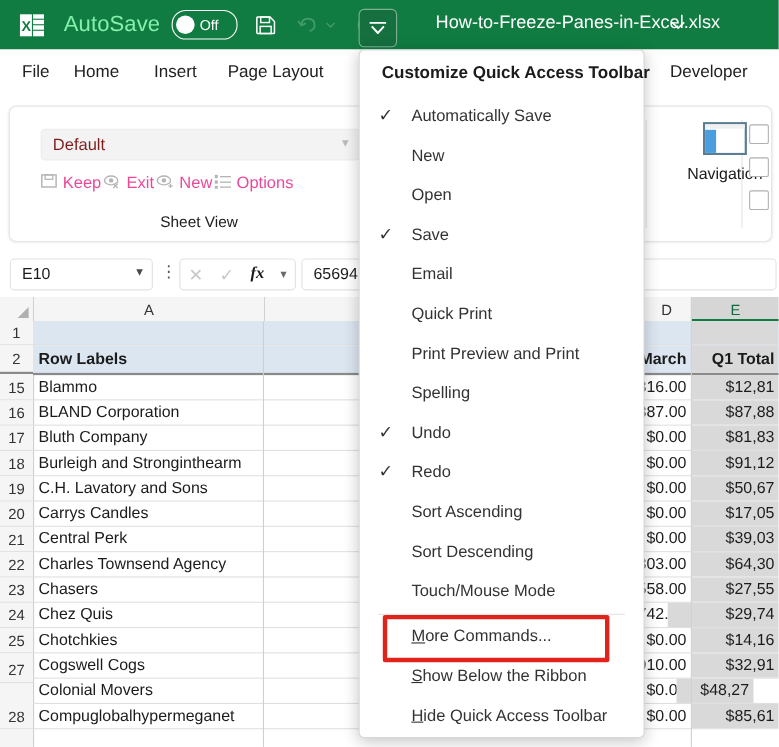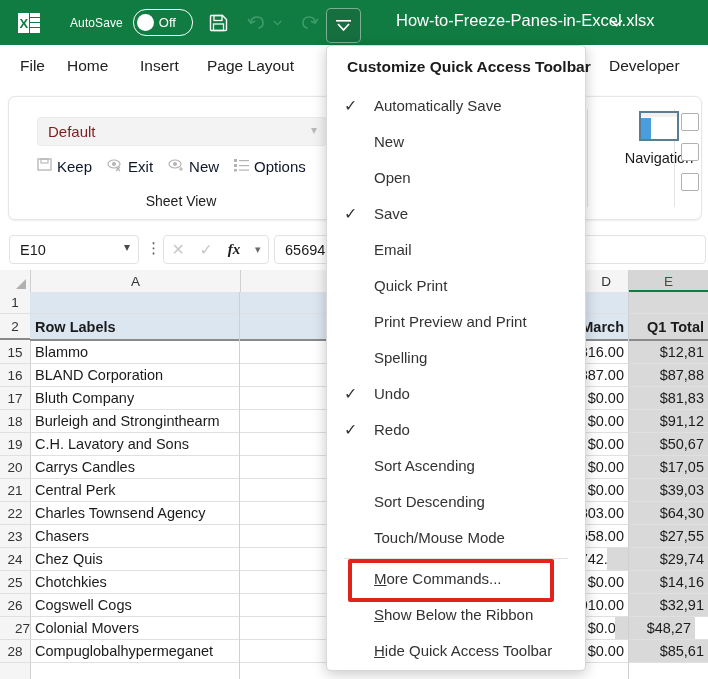--- a/index.html
+++ b/index.html
@@ -12,21 +12,21 @@
   
   .titlebar{
     position:absolute;left:0;top:0;width:708px;height:45px;
     background:#107C41;display:flex;align-items:center;
   }
   .excel-logo{
     width:22px;height:24px;margin-left:18px;position:relative;flex:0 0 auto;
   }
   .excel-logo svg{display:block;}
   .autosave-label{
-    color:#ffffff;font-size:12px;margin-left:30px;letter-spacing:.1px;
+    color:#86efac;font-size:20px;margin-left:18px;letter-spacing:.1px;
   }
   .toggle{
     margin-left:10px;width:58px;height:25px;border-radius:13px;
     border:1.6px solid #ffffff;display:flex;align-items:center;
     background:transparent;position:relative;
   }
   .toggle .knob{
     width:17px;height:17px;border-radius:50%;background:#ffffff;margin-left:3px;
   }
   .toggle .state{
@@ -78,22 +78,22 @@
     position:absolute;left:14px;top:10px;width:300px;height:104px;
   }
   .sv-combo{
     position:absolute;left:14px;top:10px;width:288px;height:27px;
     background:#f3f3f3;border:1px solid #ebebeb;border-radius:4px;
     display:flex;align-items:center;
   }
   .sv-combo .val{color:#7f1d1d;font-size:15px;margin-left:10px;}
   .sv-combo .cv{position:absolute;right:9px;top:5px;color:#b9b9b9;font-size:12px;}
   .sv-cmds{
-    position:absolute;left:14px;top:50px;display:flex;align-items:center;gap:15px;
-    color:#0f172a;font-size:15px;
+    position:absolute;left:14px;top:50px;display:flex;align-items:center;gap:2px;
+    color:#ec4899;font-size:15px;
   }
   .sv-cmd{display:flex;align-items:center;gap:5px;white-space:nowrap;}
   .sv-grouplabel{
     position:absolute;left:0;top:86px;width:316px;text-align:center;
     font-size:14px;color:#202020;
   }
   .grp-sep{
     position:absolute;top:12px;width:1px;height:98px;background:#e3e3e3;
   }
   .nav-group{position:absolute;left:600px;top:14px;width:100px;}
@@ -451,21 +451,21 @@
       </div>
     <div class="rowcell" style="top:256px;height:23px;">
         <span>24</span>
       </div>
     <div class="rowcell" style="top:279px;height:23px;">
         <span>25</span>
       </div>
     <div class="rowcell" style="top:302px;height:23px;">
         <span>26</span>
       </div>
-    <div class="rowcell" style="top:325px;height:23px;justify-content:flex-end;">
+    <div class="rowcell" style="top:306px;height:23px;">
         <span>27</span>
       </div>
     <div class="rowcell" style="top:348px;height:23px;">
         <span>28</span>
       </div>
     <div class="rowcell" style="top:371px;height:16px;border-bottom:none;"></div>
   </div>
 
   <div class="cellarea">
 
@@ -537,21 +537,21 @@
       <div class="cell right colsel" style="left:599px;width:79px;">$14,16</div>
     </div>
     <div class="gridrow" style="top:302px;height:23px;">
       <div class="cell left" style="left:0px;width:209px;">Cogswell Cogs</div>
       <div class="cell right" style="left:498px;width:100px;">$910.00</div>
       <div class="cell right colsel" style="left:599px;width:79px;">$32,91</div>
     </div>
     <div class="gridrow" style="top:325px;height:23px;">
       <div class="cell left" style="left:0px;width:209px;">Colonial Movers</div>
       <div class="cell right" style="left:498px;width:100px;">$0.00</div>
-      <div class="cell right colsel" style="left:585px;width:80px;padding-left:32px;">$48,27</div>
+      <div class="cell right colsel" style="left:585px;width:70px;padding-left:32px;">$48,27</div>
     </div>
     <div class="gridrow" style="top:348px;height:23px;">
       <div class="cell left" style="left:0px;width:209px;">Compuglobalhypermeganet</div>
       <div class="cell right" style="left:498px;width:100px;">$0.00</div>
       <div class="cell right colsel" style="left:599px;width:79px;">$85,61</div>
     </div>
 
     <div class="vline" style="left:209px;"></div>
     <div class="vline" style="left:598px;"></div>
   </div>

